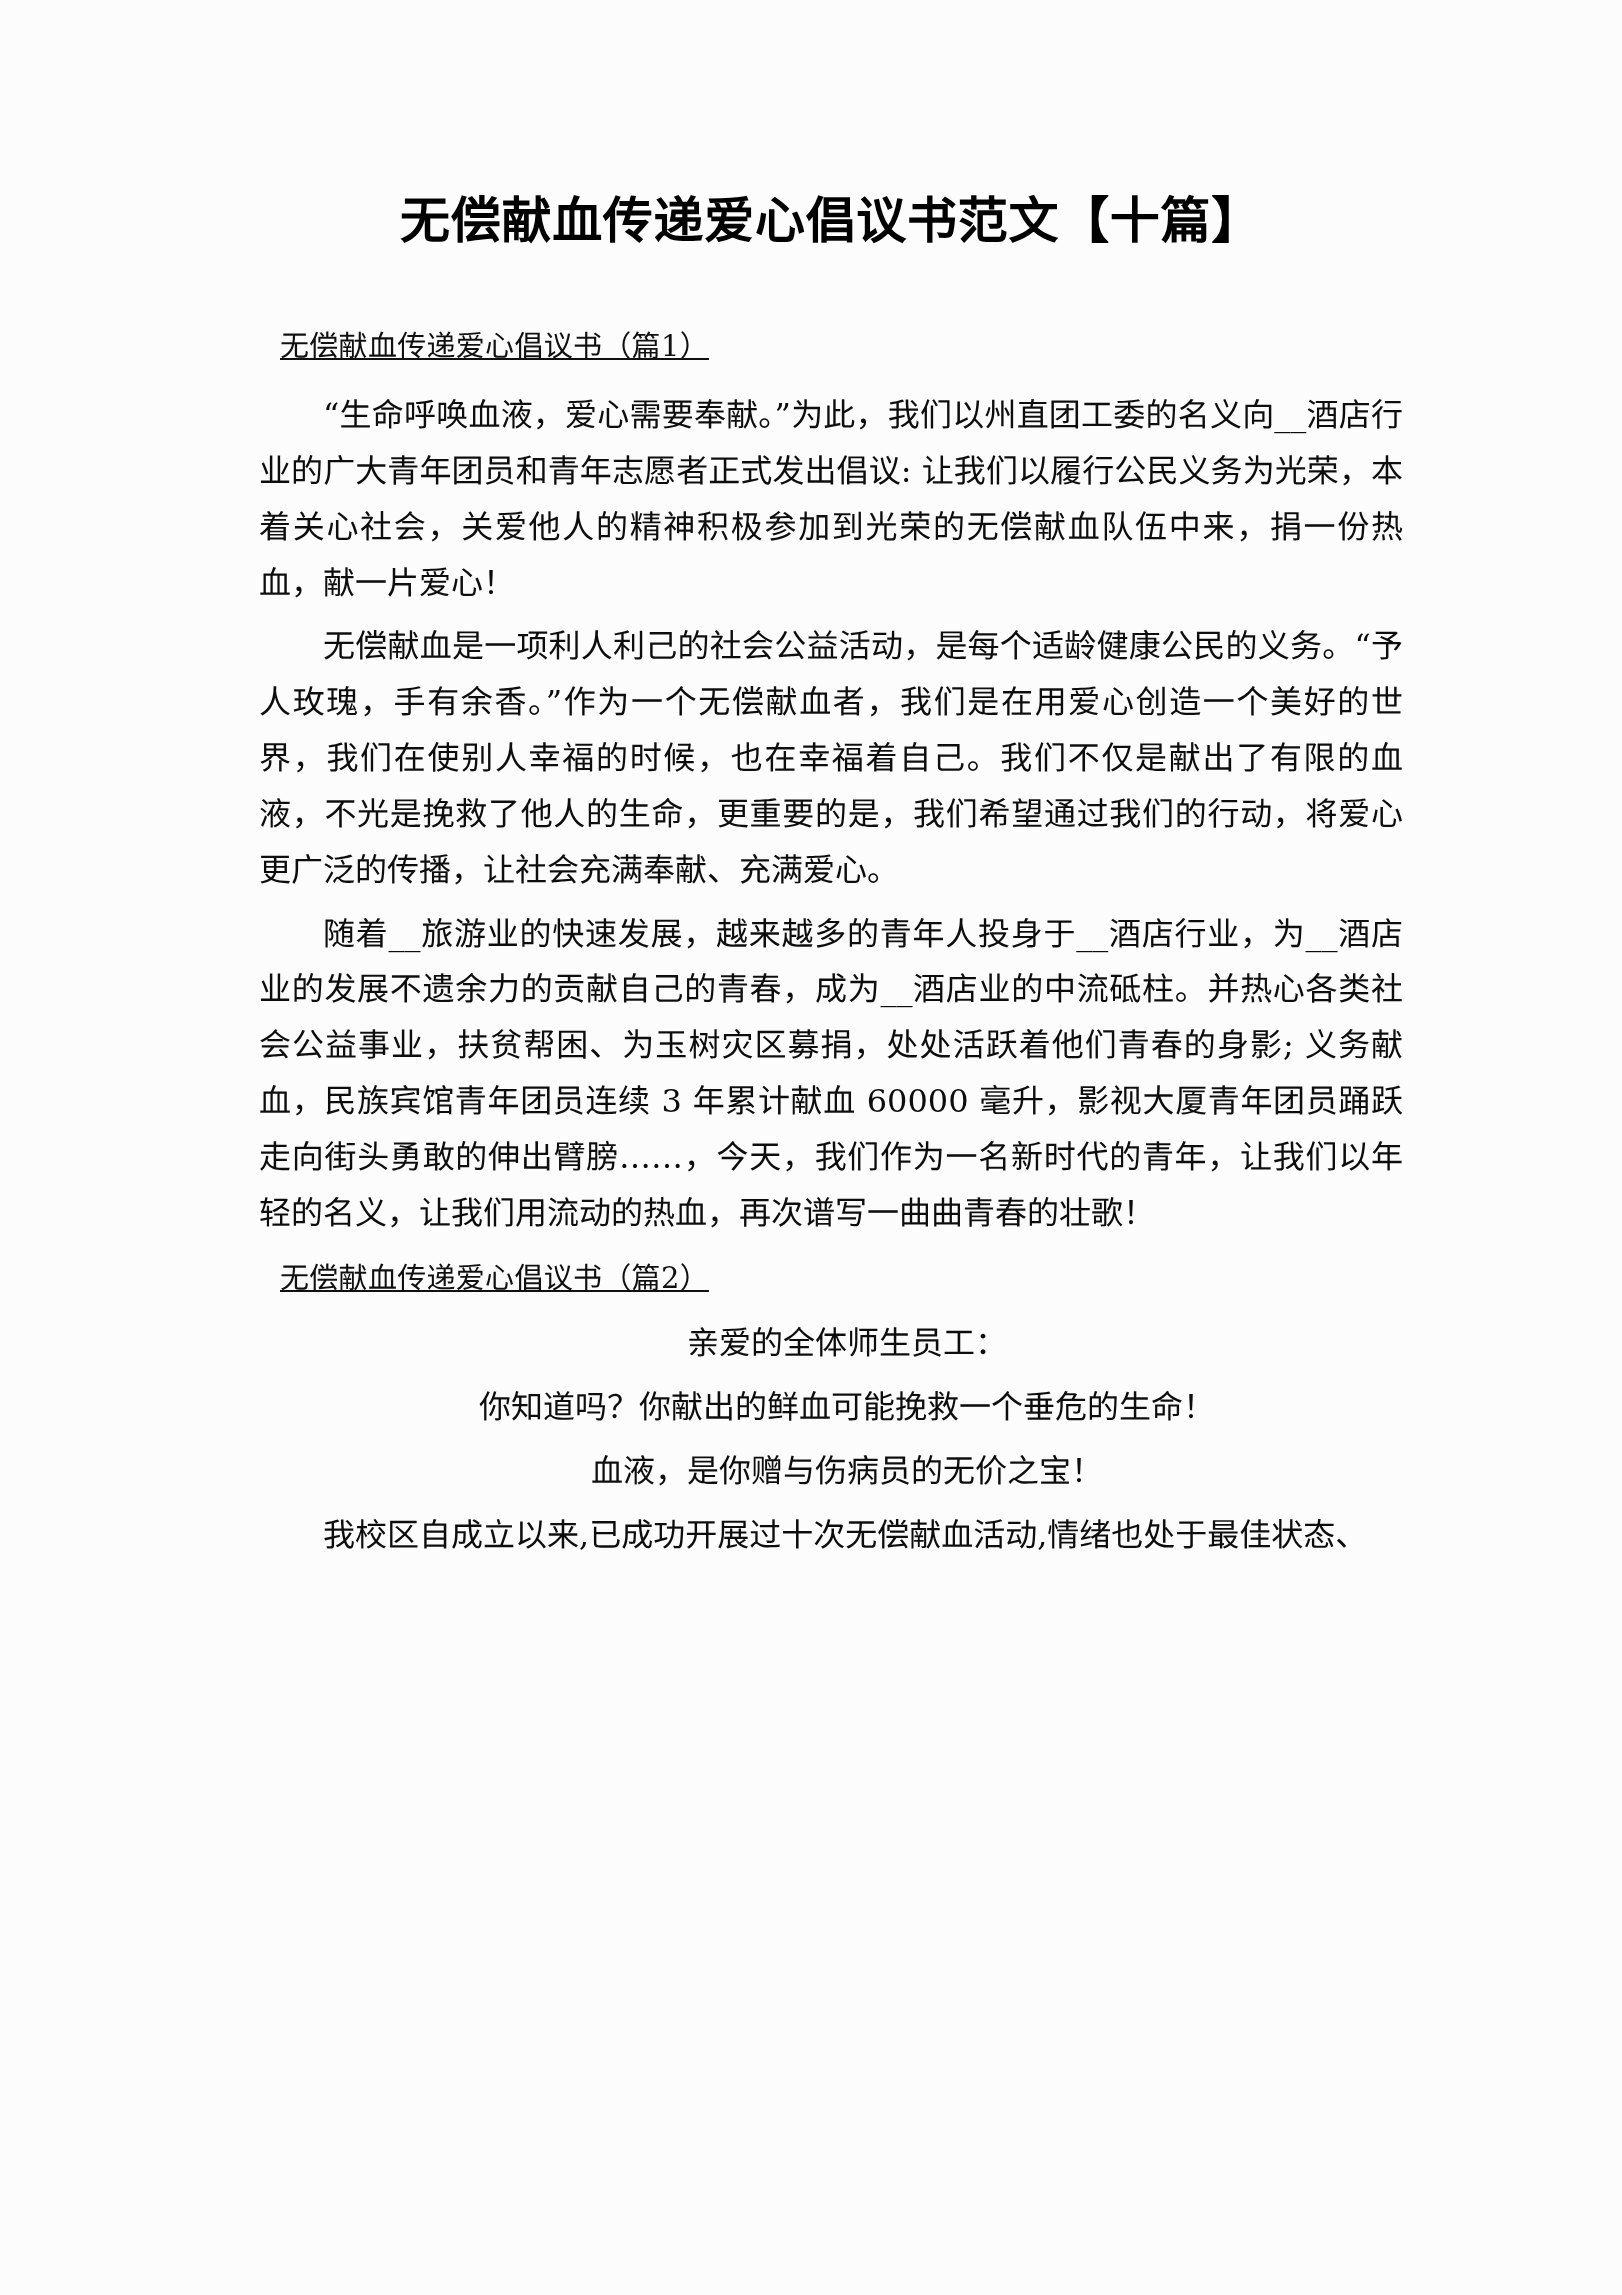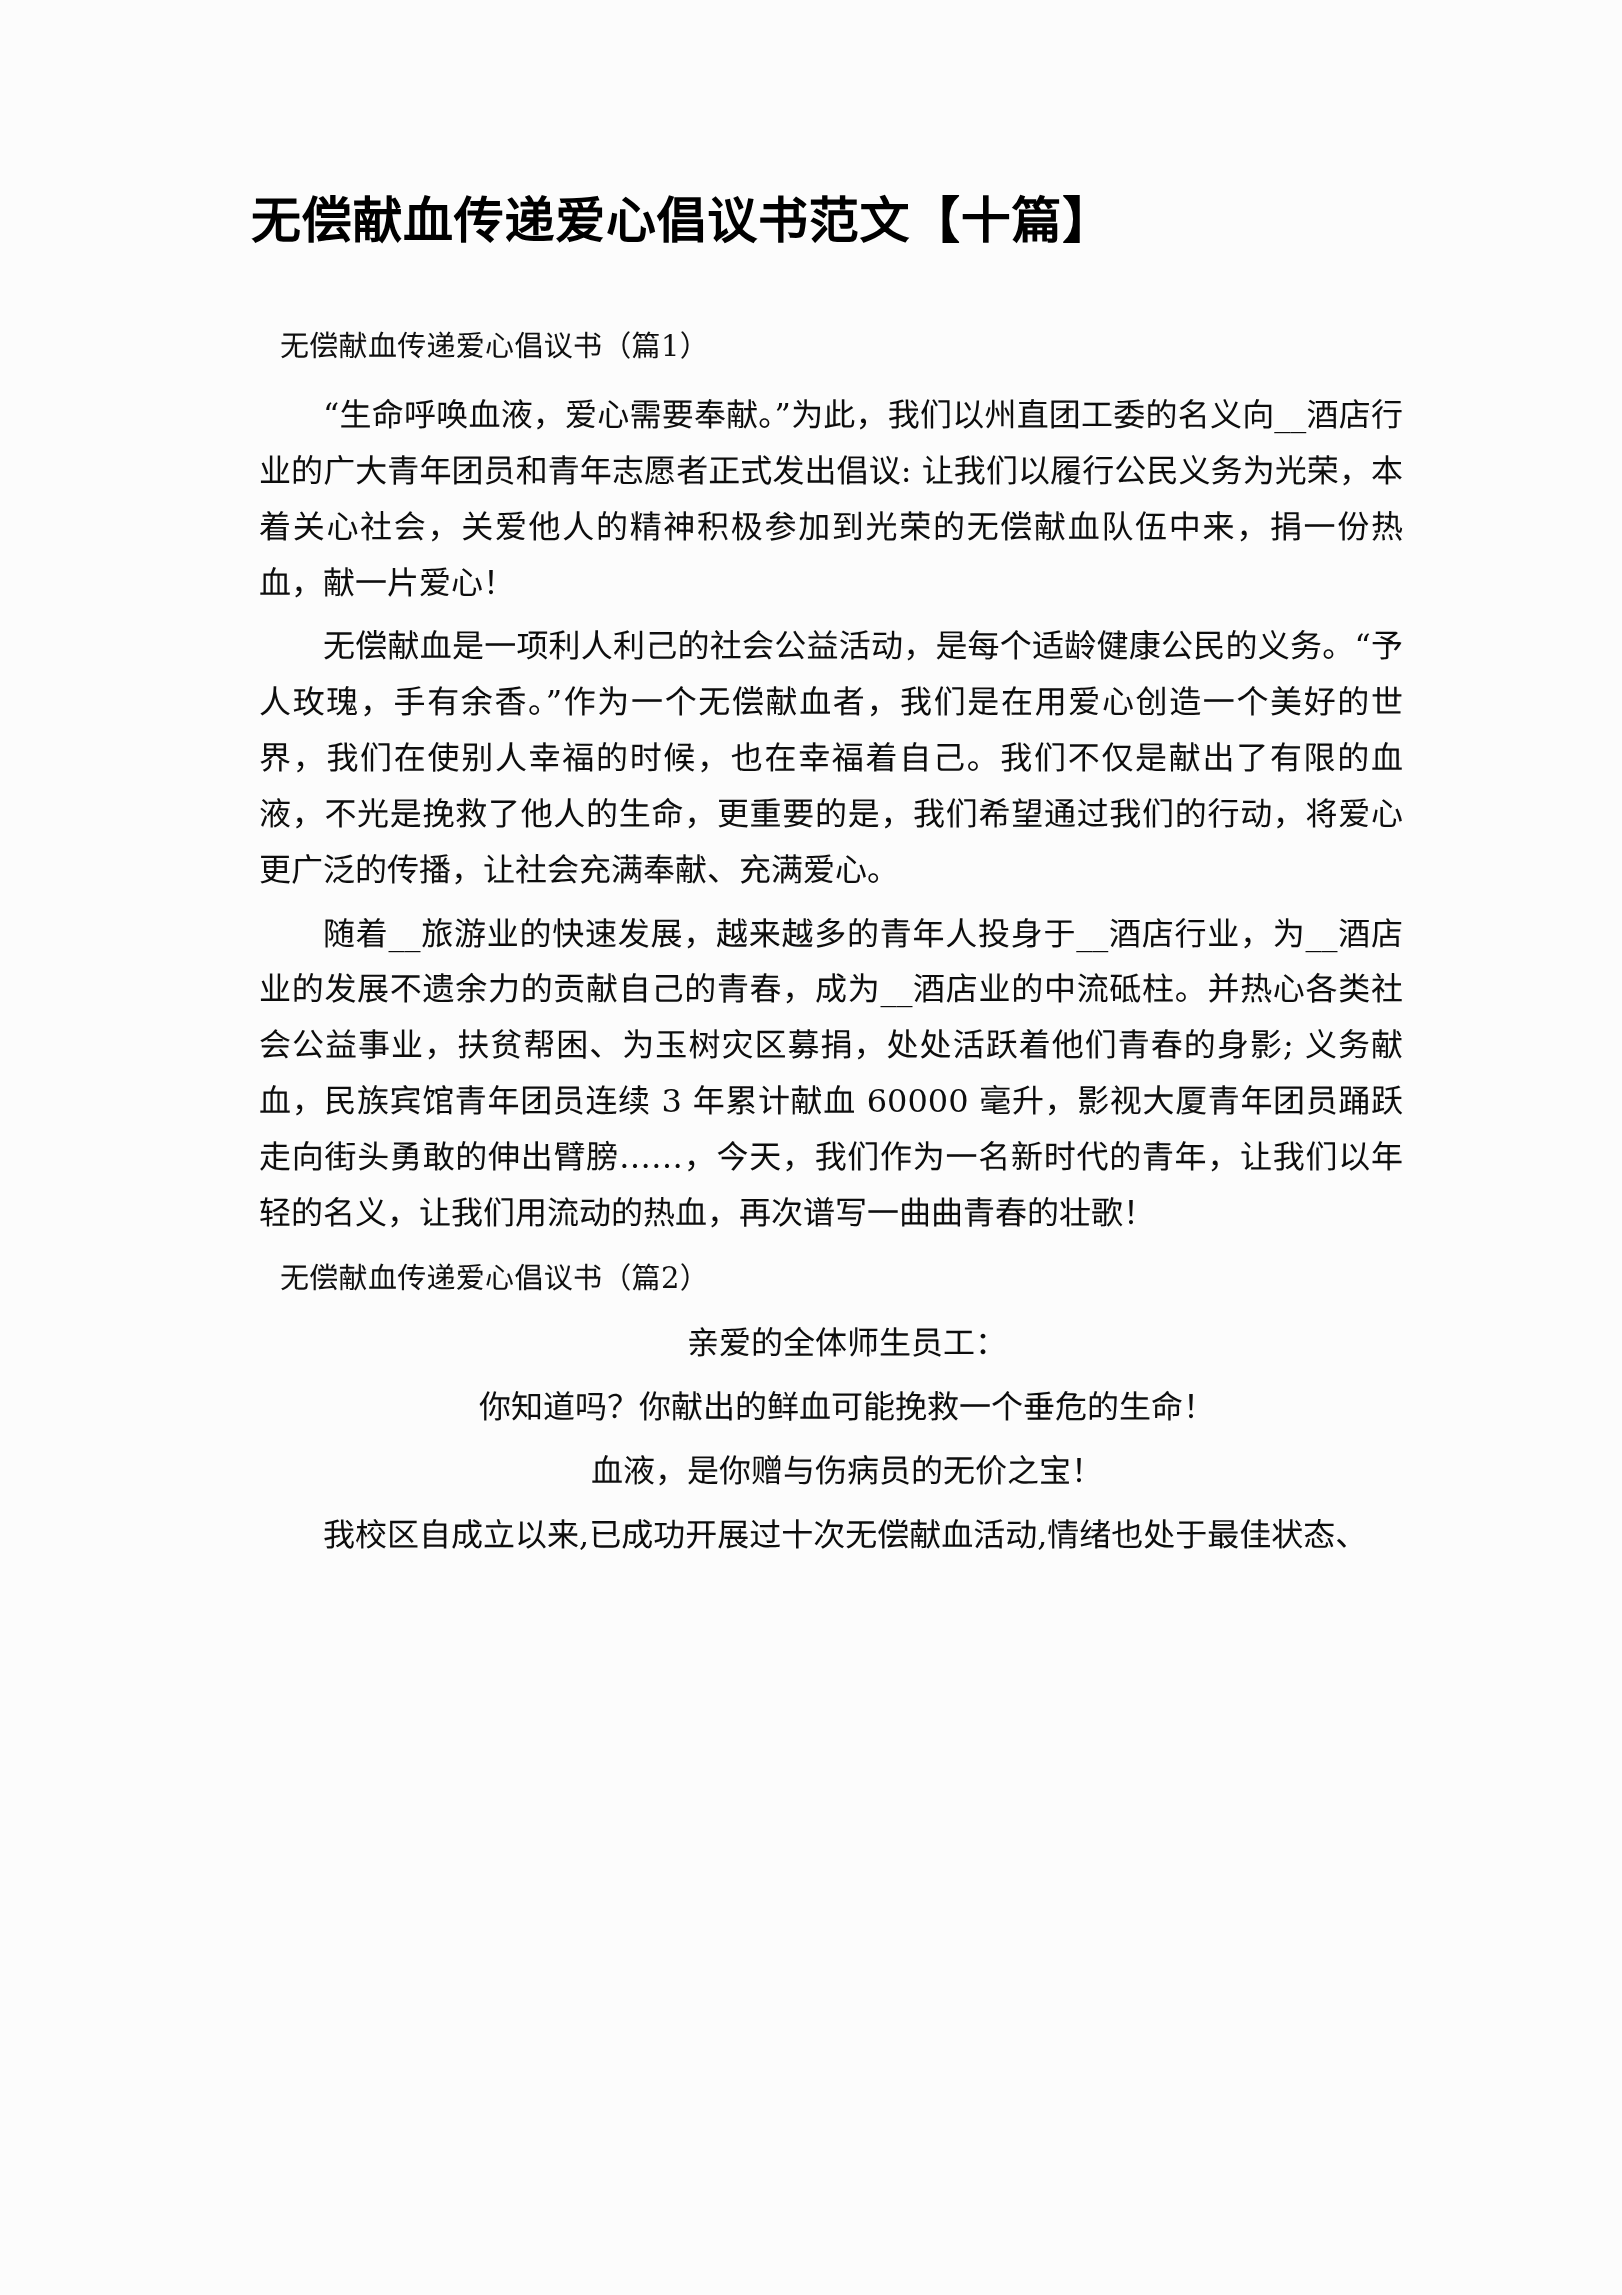--- a/index.html
+++ b/index.html
@@ -23,32 +23,34 @@
     left: 251px;
     top: 0;
     width: 1160px;   
   }
   .doc-title {
     font-family: "DejaVu Sans", "Liberation Sans", sans-serif;
     font-weight: bold;
     font-size: 50px;
     line-height: 1.22;
     letter-spacing: 0.7px;
+    text-align: center;
     margin: 0;
     padding-top: 191px;
     color: #000000;
     white-space: nowrap;
   }
   .section-heading {
     font-size: 29px;
     line-height: 1.30;
     margin: 0;
     text-indent: 1em;
     letter-spacing: 0.3px;
     color: #101010;
+    text-decoration: underline;
   }
   .para {
     font-size: 32px;
     line-height: 1.745;
     margin: 8px;
     text-align: justify;
     text-justify: inter-character;
     text-indent: 2em;
     letter-spacing: 0px;
     color: #0d0d0d;

